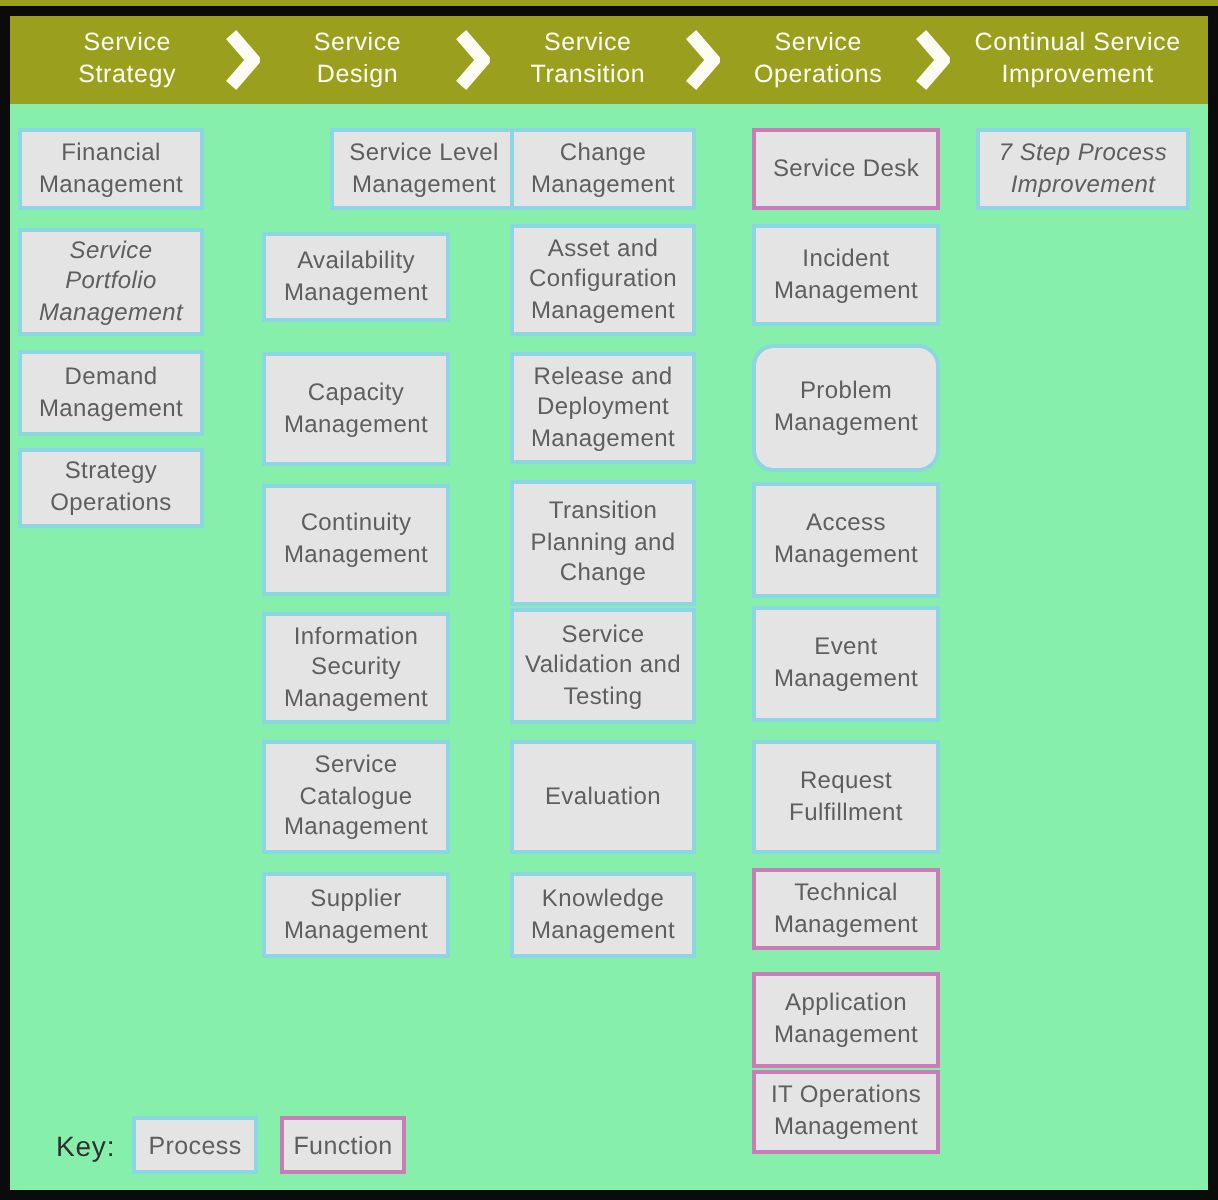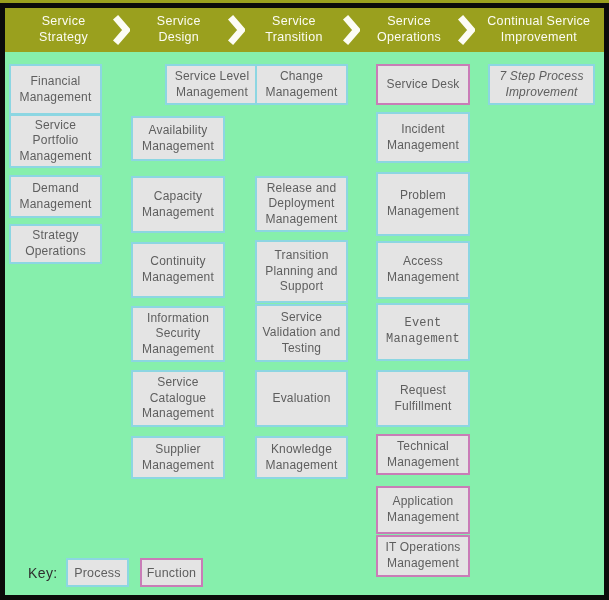--- a/index.html
+++ b/index.html
@@ -140,24 +140,24 @@
     <div class="phase-cell">Service Operations</div>
     <div class="chevron">
       <svg viewBox="0 0 20 34">
           <path d="M3 2 L16 17 L3 32" stroke="#fcfcf4" stroke-width="8" fill="none"></path>
         </svg>
     </div>
     <div class="phase-cell wide">Continual Service Improvement</div>
   </div>
 
   <div class="column" style="left: 9px; width: 93px;">
-      <div class="box process" style="top: 64px; height: 51px;">
+      <div class="box process" style="top: 64px; height: 41px;">
         <span>Financial Management</span>
       </div>
-      <div class="box process" style="top: 114px; height: 54px;">
+      <div class="box process" style="top: 114px; height: 54px; font-style: italic;">
         <span>Service Portfolio Management</span>
       </div>
       <div class="box process" style="top: 175px; height: 43px;">
         <span>Demand Management</span>
       </div>
       <div class="box process" style="top: 224px; height: 40px;">
         <span>Strategy Operations</span>
       </div>
     </div>
   <div class="column" style="left: 131px; width: 94px;">
@@ -180,50 +180,53 @@
         <span>Service Catalogue Management</span>
       </div>
       <div class="box process" style="top: 436px; height: 43px;">
         <span>Supplier Management</span>
       </div>
     </div>
   <div class="column" style="left: 255px; width: 93px;">
       <div class="box process" style="top: 64px; height: 41px;">
         <span>Change Management</span>
       </div>
+      <div class="box process" style="top: 112px; height: 56px;">
+        <span>Asset and Configuration Management</span>
+      </div>
       <div class="box process" style="top: 176px; height: 56px;">
         <span>Release and Deployment Management</span>
       </div>
       <div class="box process" style="top: 240px; height: 63px;">
-        <span>Transition Planning and Support</span>
+        <span>Transition Planning and Change</span>
       </div>
       <div class="box process" style="top: 304px; height: 58px;">
         <span>Service Validation and Testing</span>
       </div>
       <div class="box process" style="top: 370px; height: 57px;">
         <span>Evaluation</span>
       </div>
       <div class="box process" style="top: 436px; height: 43px;">
         <span>Knowledge Management</span>
       </div>
     </div>
   <div class="column" style="left: 376px; width: 94px;">
       <div class="box function" style="top: 64px; height: 41px;">
         <span>Service Desk</span>
       </div>
       <div class="box process" style="top: 112px; height: 51px;">
         <span>Incident Management</span>
       </div>
-      <div class="box process" style="top: 172px; height: 64px;">
+      <div class="box process" style="top: 172px; height: 64px; border-radius: 11px;">
         <span>Problem Management</span>
       </div>
       <div class="box process" style="top: 241px; height: 58px;">
         <span>Access Management</span>
       </div>
-      <div class="box process" style="top: 303px; height: 58px; font-family: Liberation Mono, monospace;">
+      <div class="box process" style="top: 303px; height: 58px;">
         <span>Event Management</span>
       </div>
       <div class="box process" style="top: 370px; height: 57px;">
         <span>Request Fulfillment</span>
       </div>
       <div class="box function" style="top: 434px; height: 41px;">
         <span>Technical Management</span>
       </div>
       <div class="box function" style="top: 486px; height: 48px;">
         <span>Application Management</span>

